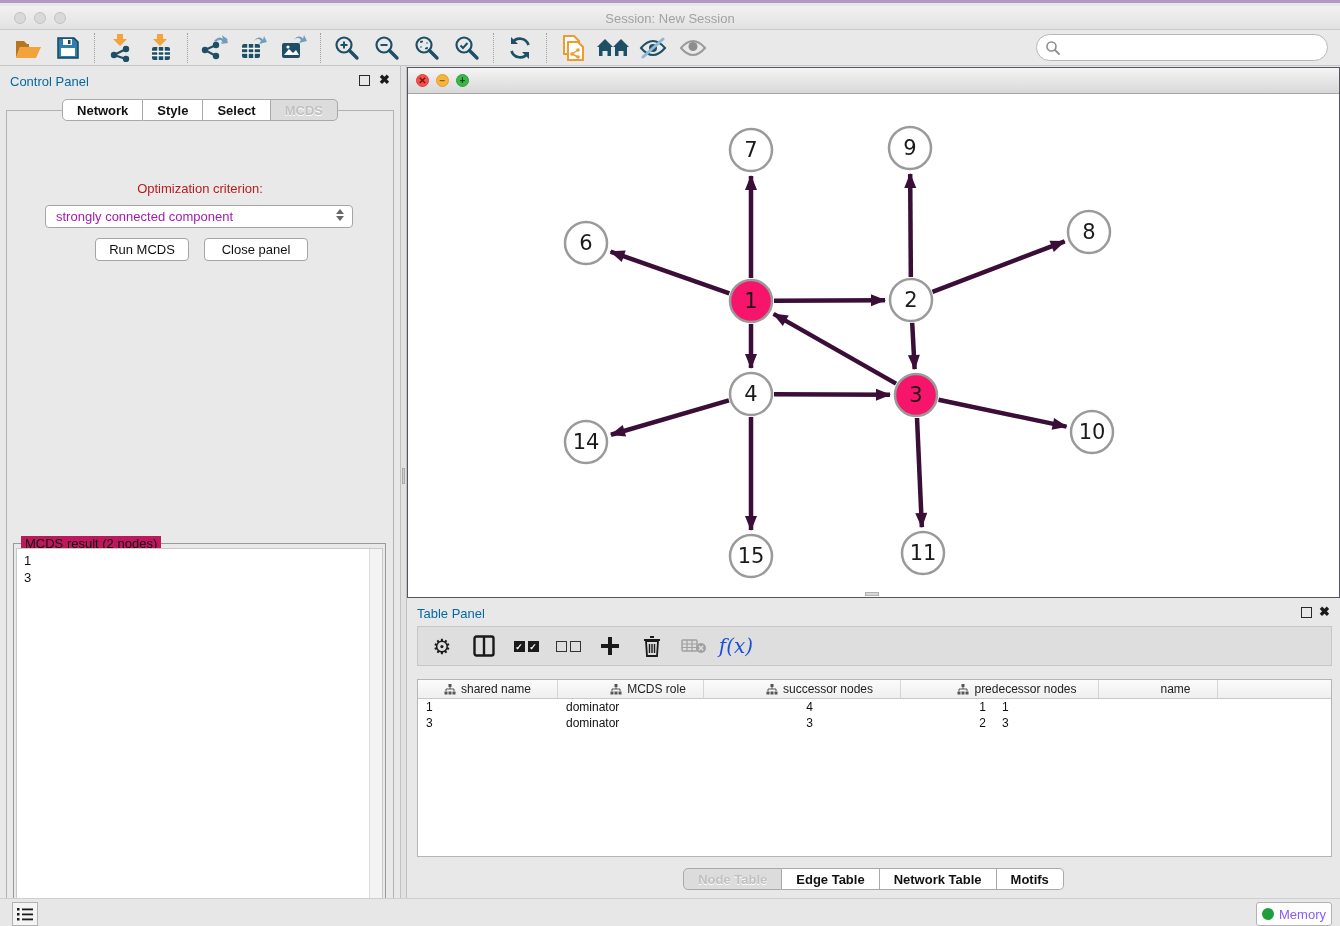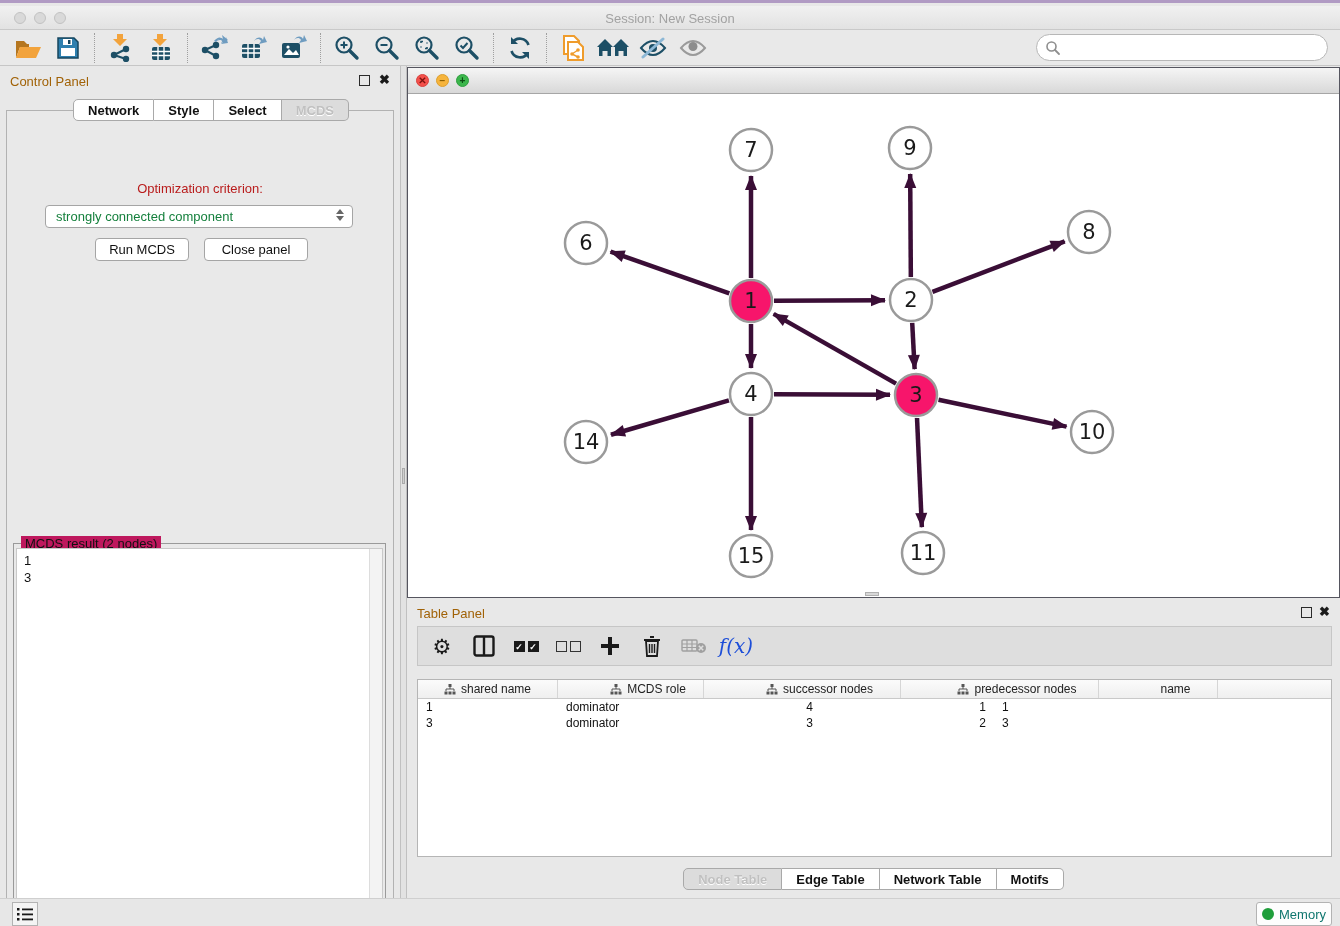--- a/index.html
+++ b/index.html
@@ -18,38 +18,38 @@
     background:#e9e9e9; border-bottom:1px solid #c6c6c6; display:flex; align-items:center; padding-left:8px; }
   .tbtn { width:40px; height:32px; display:flex; align-items:center; justify-content:center; flex:0 0 auto; }
   .tsep { width:1px; height:30px; border-left:1px dotted #9f9f9f; margin:0 6px; flex:0 0 auto; }
   .search-wrap { position:absolute; right:12px; top:4px; width:292px; height:27px; background:#fff;
     border:1px solid #b7b7b7; border-radius:14px; display:flex; align-items:center; padding-left:8px; }
   .search-wrap input { border:none; outline:none; flex:1; font-size:13px; background:transparent; height:20px; }
 
   
   .control-panel { position:absolute; left:0; top:63px; width:400px; height:832px; background:#e8e8e8; }
   .cp-header { position:absolute; left:0; top:0; width:100%; height:28px; }
-  .panel-title { position:absolute; left:10px; top:8px; font-size:13px; color:#a16207; }
+  .panel-title { position:absolute; left:10px; top:8px; font-size:13px; color:#0369a1; }
   .float-btn { position:absolute; top:9px; width:11px; height:11px; border:1.5px solid #2a2a2a; background:transparent; }
   .close-btn { position:absolute; top:6px; font-size:13px; font-weight:bold; color:#1a1a1a; }
   .cp-float { right:30px; } .cp-close { right:10px; }
 
   .tab-row { position:absolute; left:0; width:100%; display:flex; justify-content:center; z-index:3; }
-  .cp-tabs { top:33px;margin-left:11px; }
+  .cp-tabs { top:33px; }
   .tab { height:22px; padding:0 14px; background:#fff; border:1px solid #a9a9a9; border-left:none;
     font-size:13px; font-weight:bold; color:#111; display:flex; align-items:center; }
   .tab:first-child { border-left:1px solid #a9a9a9; border-radius:5px 0 0 5px; }
   .tab:last-child { border-radius:0 5px 5px 0; }
   .tab.disabled-active { background:#dcdcdc; color:#c0c0c0; text-shadow:0 1px 0 #fff; }
 
   .cp-content { position:absolute; left:6px; top:44px; width:388px; height:814px;
     background:#e9e9e9; border:1px solid #b2b2b2; }
   .opt-label { position:absolute; left:0; width:100%; top:70px; text-align:center; font-size:13px; color:#b91c1c; }
   .dropdown { position:absolute; left:38px; top:94px; width:308px; height:23px; background:#fff;
-    border:1px solid #a5a5a5; border-radius:4px; font-size:13px; color:#15803d;
+    border:1px solid #a5a5a5; border-radius:4px; font-size:13px; color:#a21caf;
     display:flex; align-items:center; padding-left:10px; }
   .dd-arrows { position:absolute; right:8px; top:3px; display:flex; flex-direction:column; gap:2px; }
   .dd-arrows i { width:0; height:0; border-left:4px solid transparent; border-right:4px solid transparent; display:block; }
   .dd-up { border-bottom:5px solid #666; }
   .dd-down { border-top:5px solid #666; }
   .cp-btn { position:absolute; top:127px; height:23px; background:#fff; border:1px solid #a5a5a5;
     border-radius:4px; font-size:13px; color:#111; display:flex; align-items:center; justify-content:center; }
   .btn-run { left:88px; width:94px; }
   .btn-close-panel { left:197px; width:104px; }
 
@@ -103,21 +103,21 @@
   .td { padding:0 8px; display:flex; align-items:center; overflow:hidden; }
   .td.num { justify-content:flex-end; padding-right:18px; }
   .td.num2 { justify-content:flex-end; padding-right:8px; }
   .tp-tabrow { position:absolute; left:0; width:100%; bottom:8px; display:flex; justify-content:center; }
 
   
   .statusbar { position:absolute; left:0; top:895px; width:1340px; height:31px; background:#e7e7e7; border-top:1px solid #cfcfcf; }
   .list-btn { position:absolute; left:12px; top:3px; width:26px; height:24px; background:#f4f4f4;
     border:1px solid #b3b3b3; display:flex; align-items:center; justify-content:center; }
   .memory-btn { position:absolute; right:8px; top:3px; width:76px; height:24px; background:#fdfdfd;
-    border:1px solid #b3b3b3; border-radius:3px; display:flex; align-items:center; justify-content:center; gap:5px; font-size:13px; color:#0f766e; }
+    border:1px solid #b3b3b3; border-radius:3px; display:flex; align-items:center; justify-content:center; gap:5px; font-size:13px; color:#8b5cf6; }
   .mem-dot { width:12px; height:12px; border-radius:50%; background:#1f9e3b; }
 
   svg.icon { display:block; }
 </style>
 </head>
 <body>
 
 <div class="app">
 
   <div class="titlebar">

